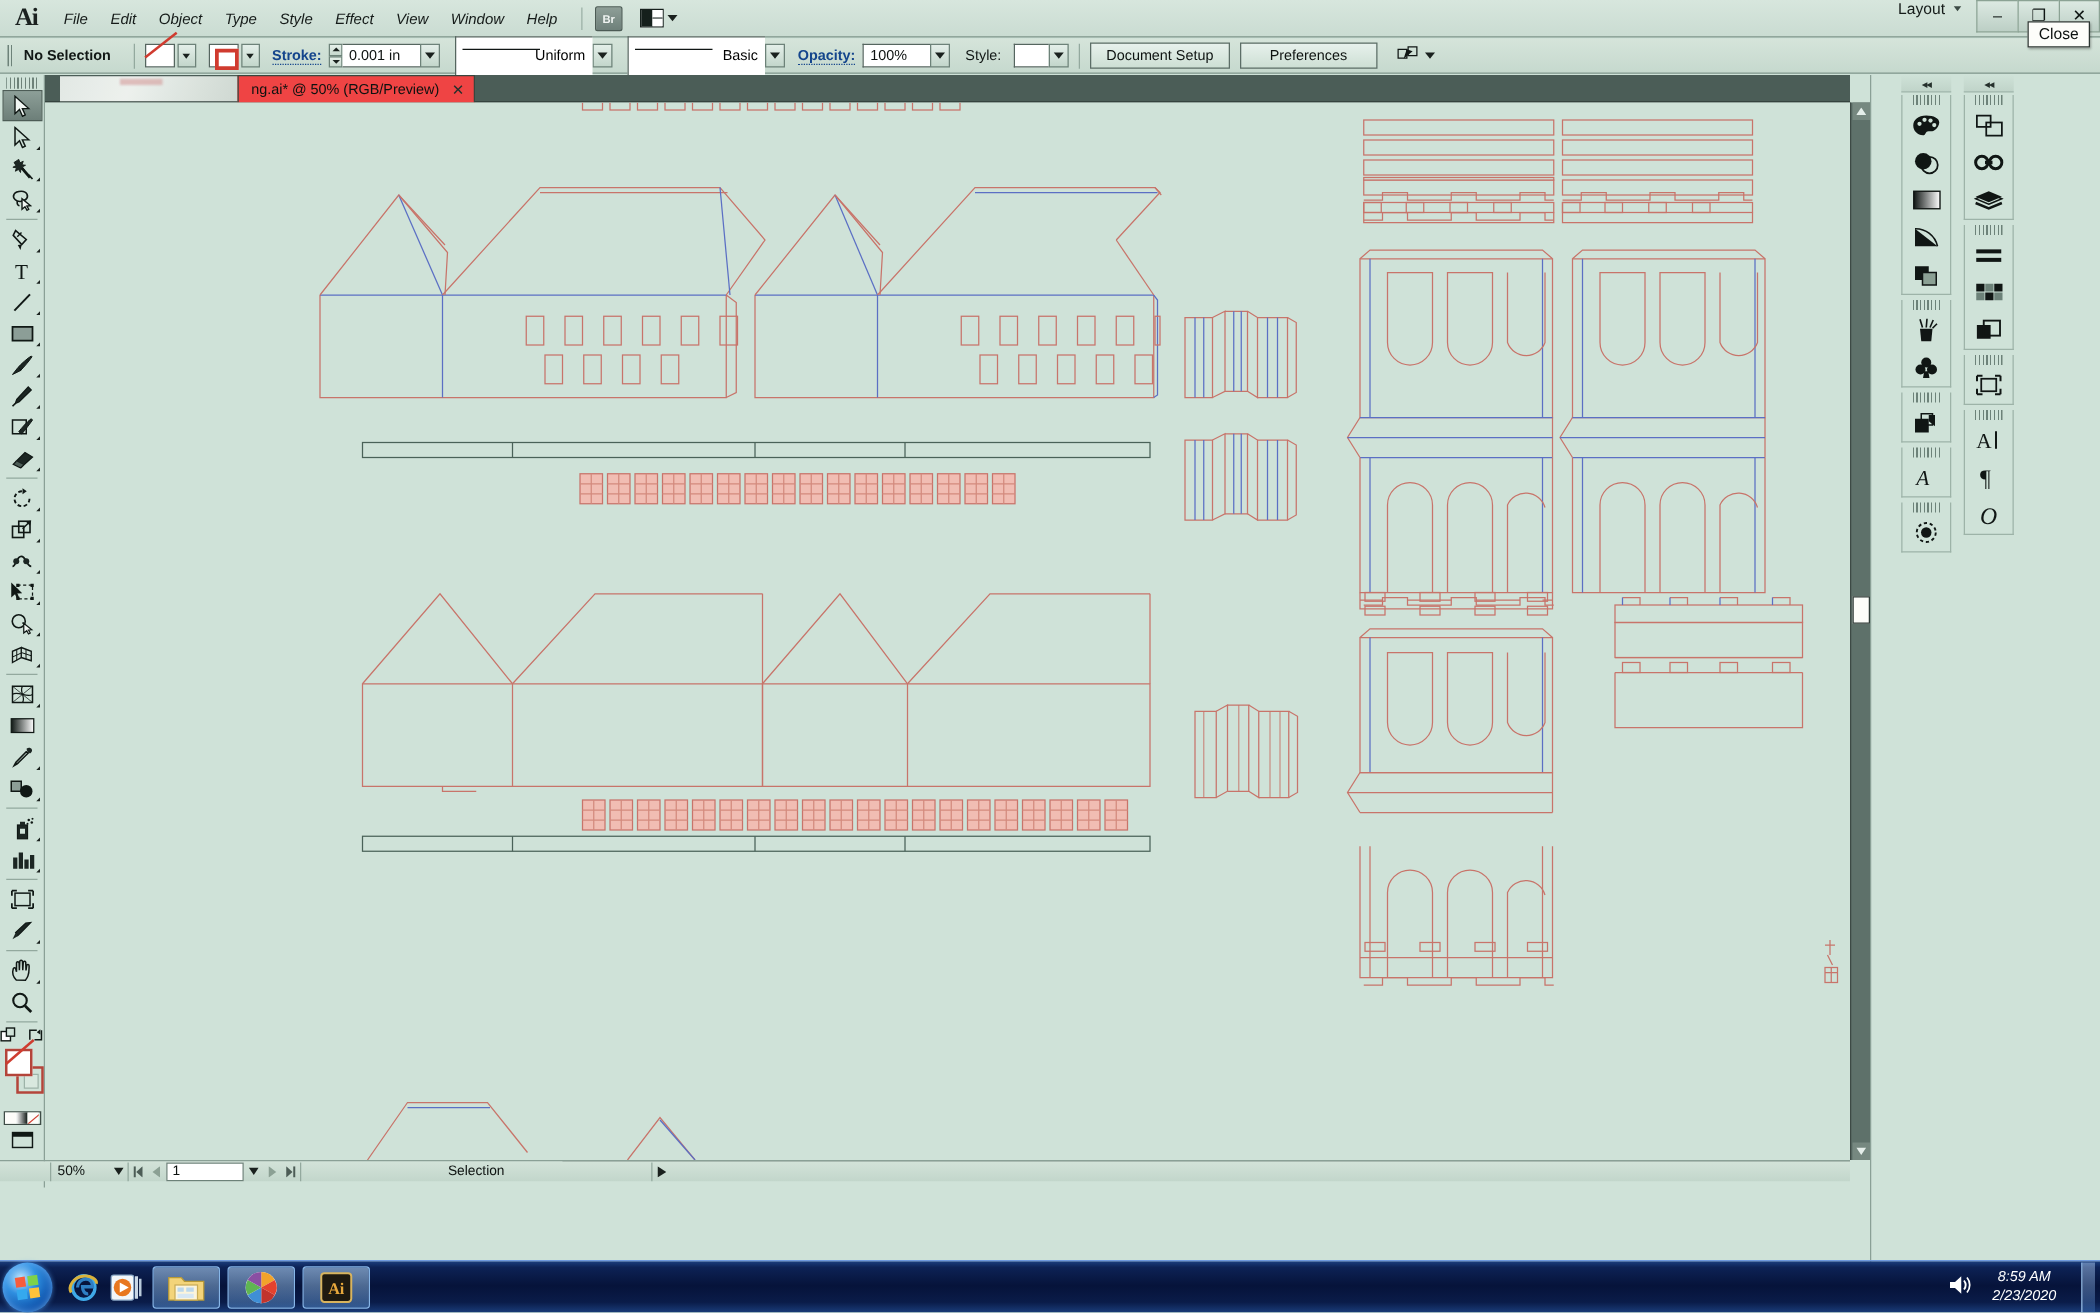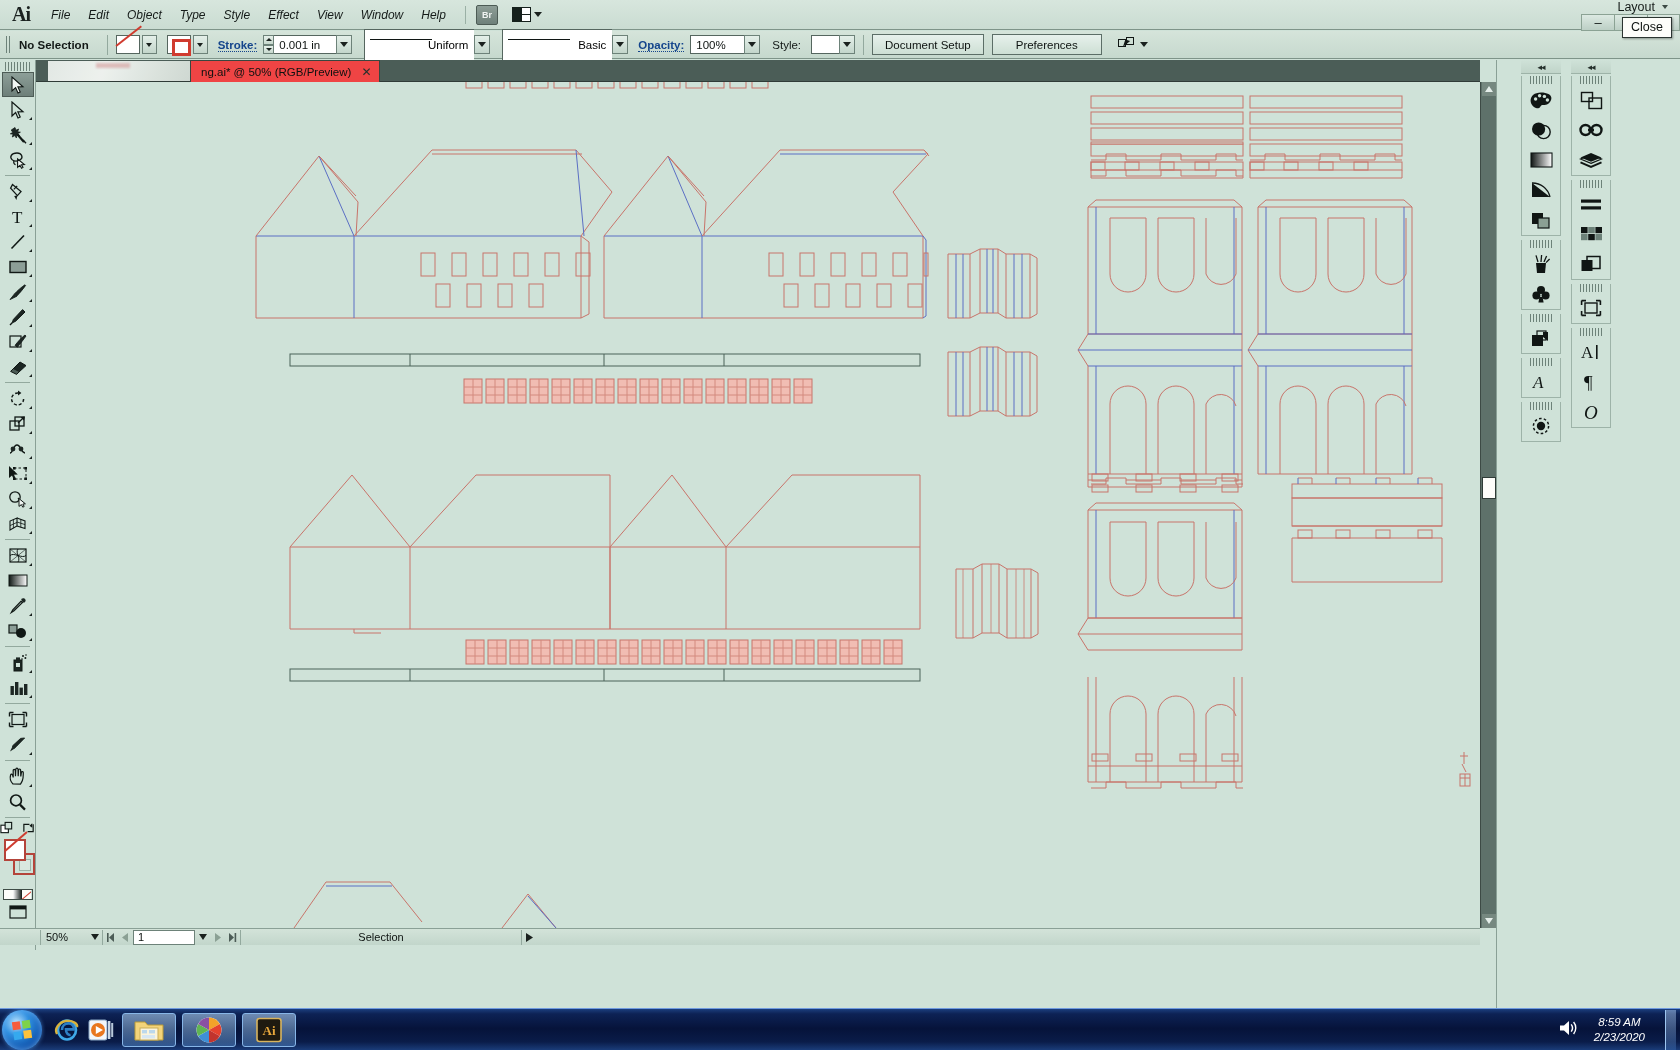--- a/index.html
+++ b/index.html
@@ -40,21 +40,21 @@
   .arrange-ico {
     width:19px; height:15px; border:1.6px solid #15201c; background:#fff;
     display:grid; grid-template-columns:9px 1fr; grid-template-rows:1fr 1fr;
   }
   .arrange-ico i { border:0; background:#15201c; display:block; }
   .arrange-ico i:nth-child(1){ grid-row:1/3; grid-column:1; }
   .arrange-ico i:nth-child(2){ grid-column:2; grid-row:1; background:#fff; border-bottom:1.5px solid #15201c;}
   .arrange-ico i:nth-child(3){ grid-column:2; grid-row:2; background:#fff;}
   .caret { width:0;height:0;border-left:4px solid transparent;border-right:4px solid transparent;border-top:5px solid #1a211e; }
 
-  .menubar-right { margin-left:auto; display:flex; align-items:flex-end; height:30px;flex-direction:column; }
+  .menubar-right { margin-left:auto; display:flex; align-items:flex-start; height:30px; }
   .layout-sw { display:flex;align-items:center;gap:7px; padding:0 12px 0 8px; font-size:12.5px; color:#151b19;}
   .layout-sw .caret { border-top-color:#3c4a45; border-left-width:3px;border-right-width:3px;border-top-width:4px;}
   .winbtns { display:flex; height:26px; align-items:stretch; }
   .winbtn {
     width:33px; background:linear-gradient(to bottom,#dce9e2,#bccfc5);
     border:1px solid #8ba294; border-right:none; display:flex;align-items:center;justify-content:center;
     font-size:13px; color:#101614;
   }
   .winbtn:last-child{ border-right:1px solid #8ba294; }
   .tooltip {

